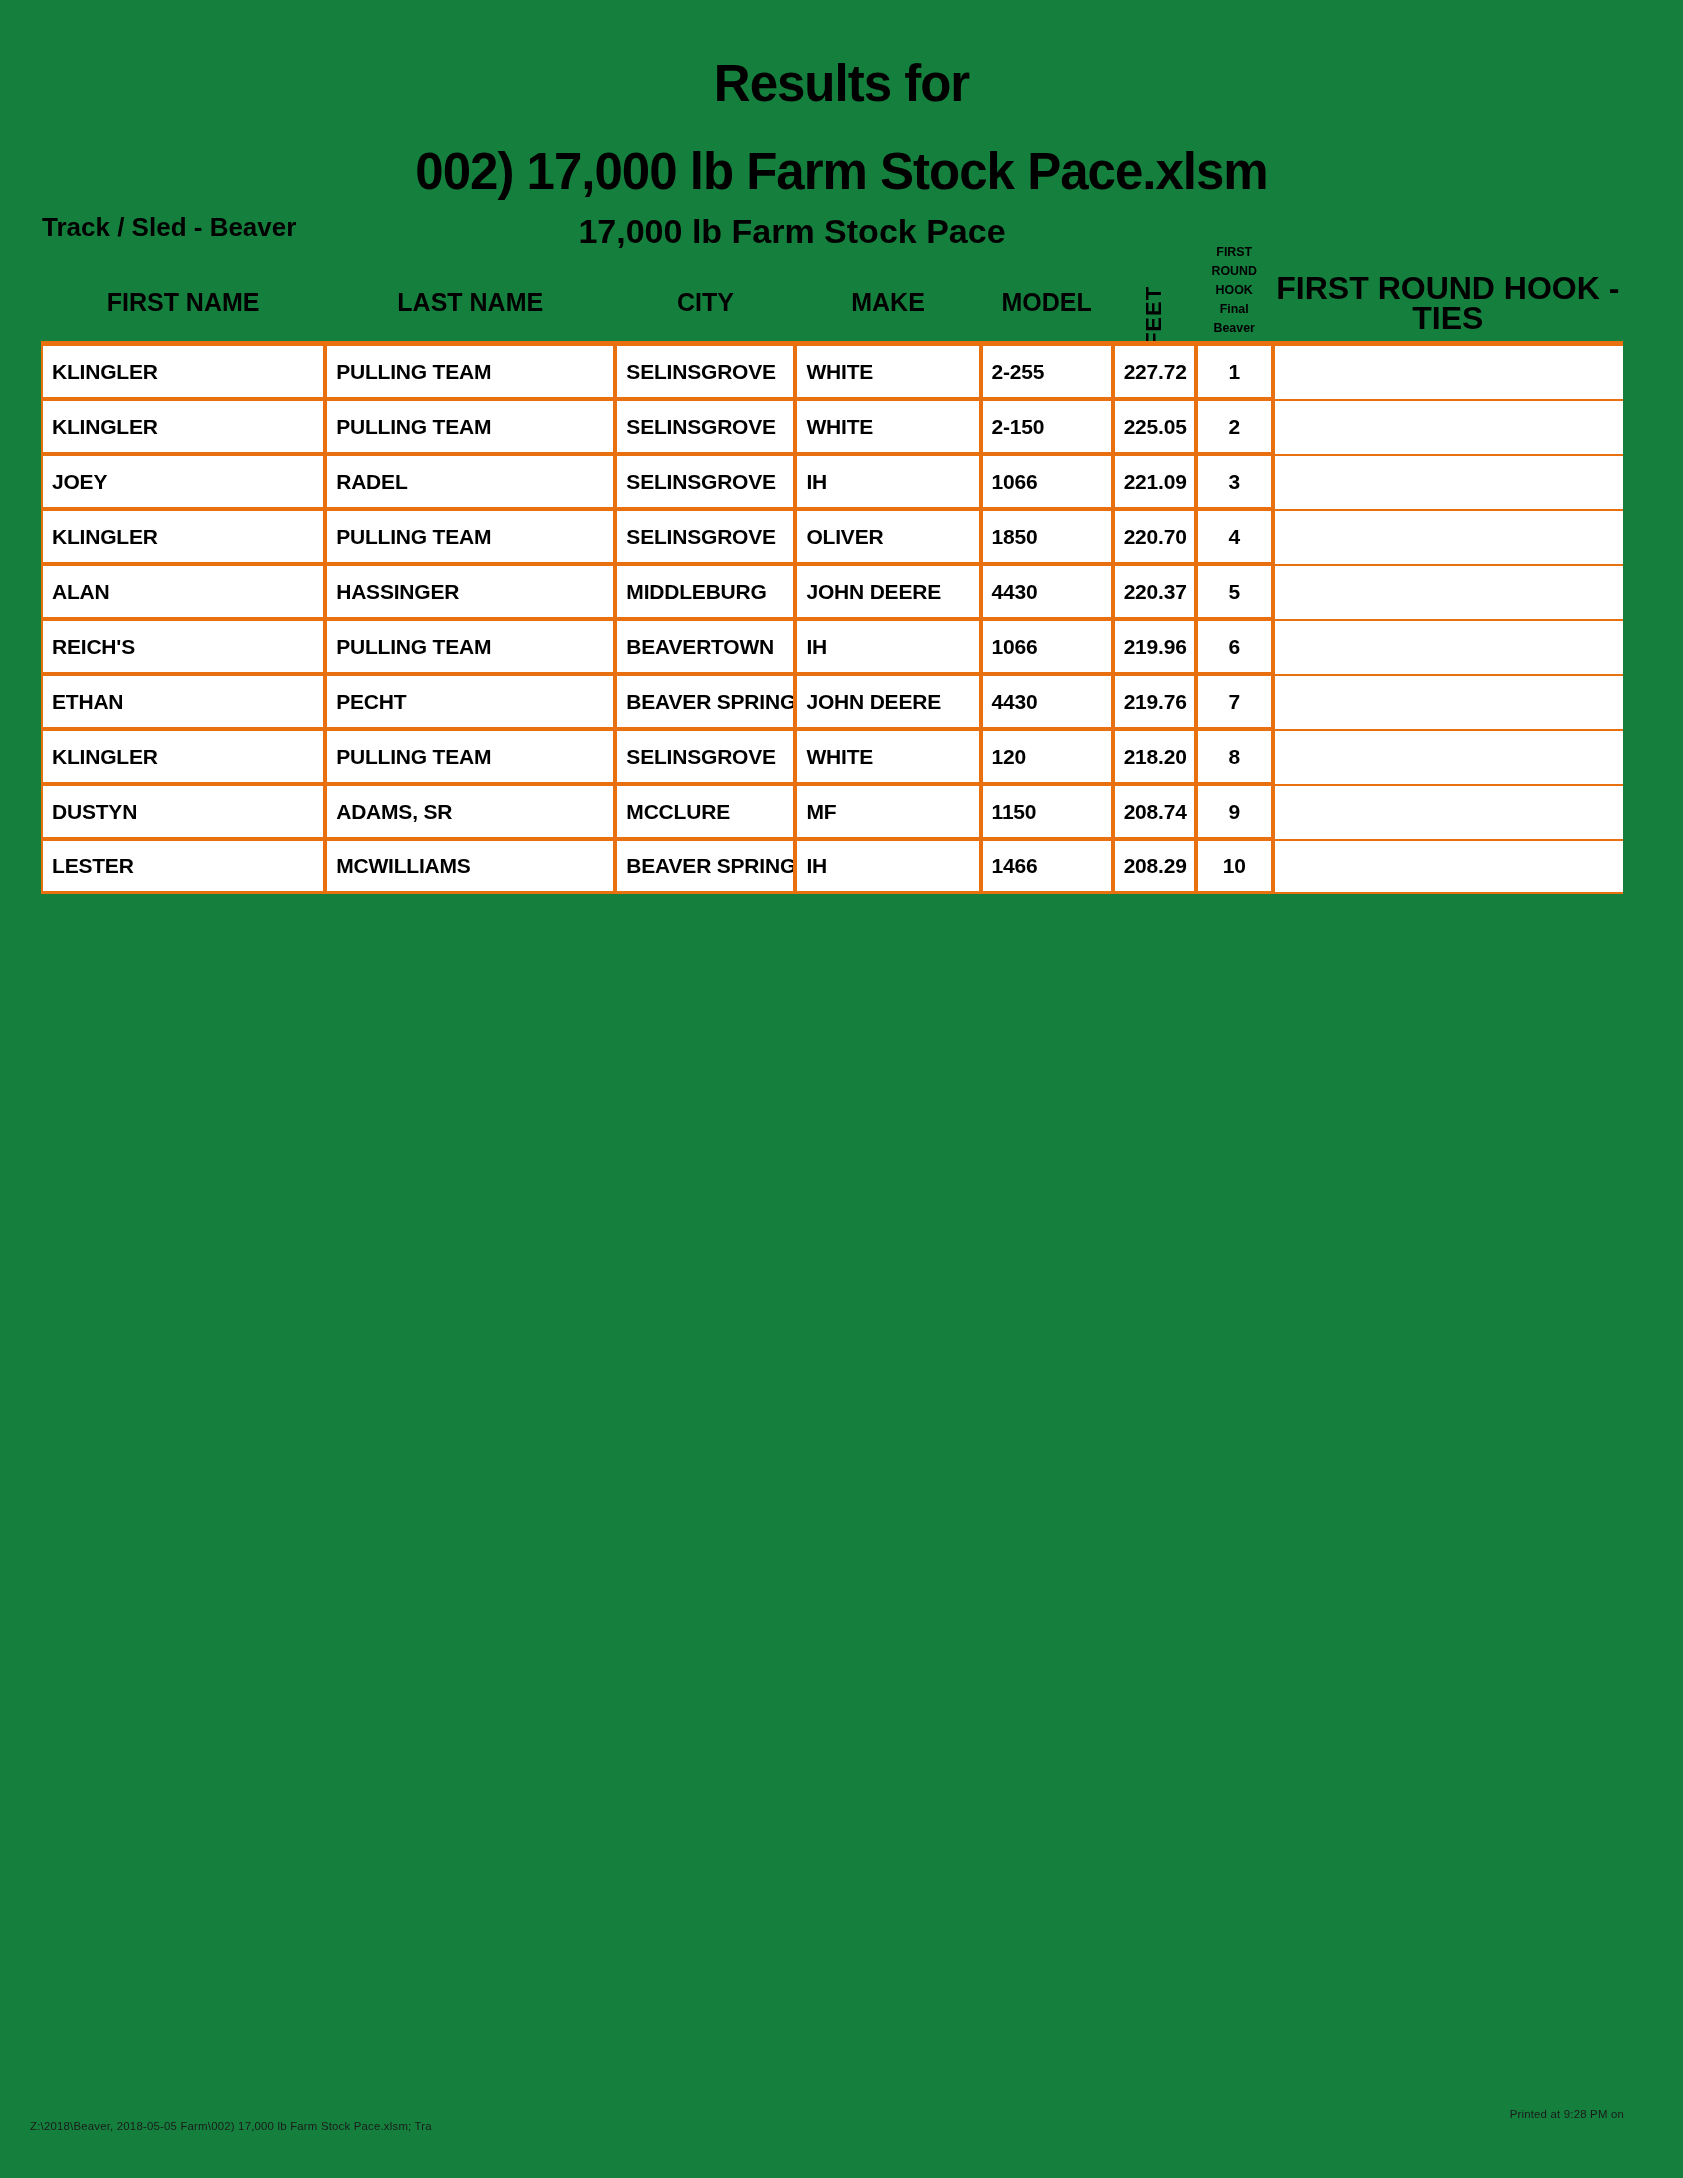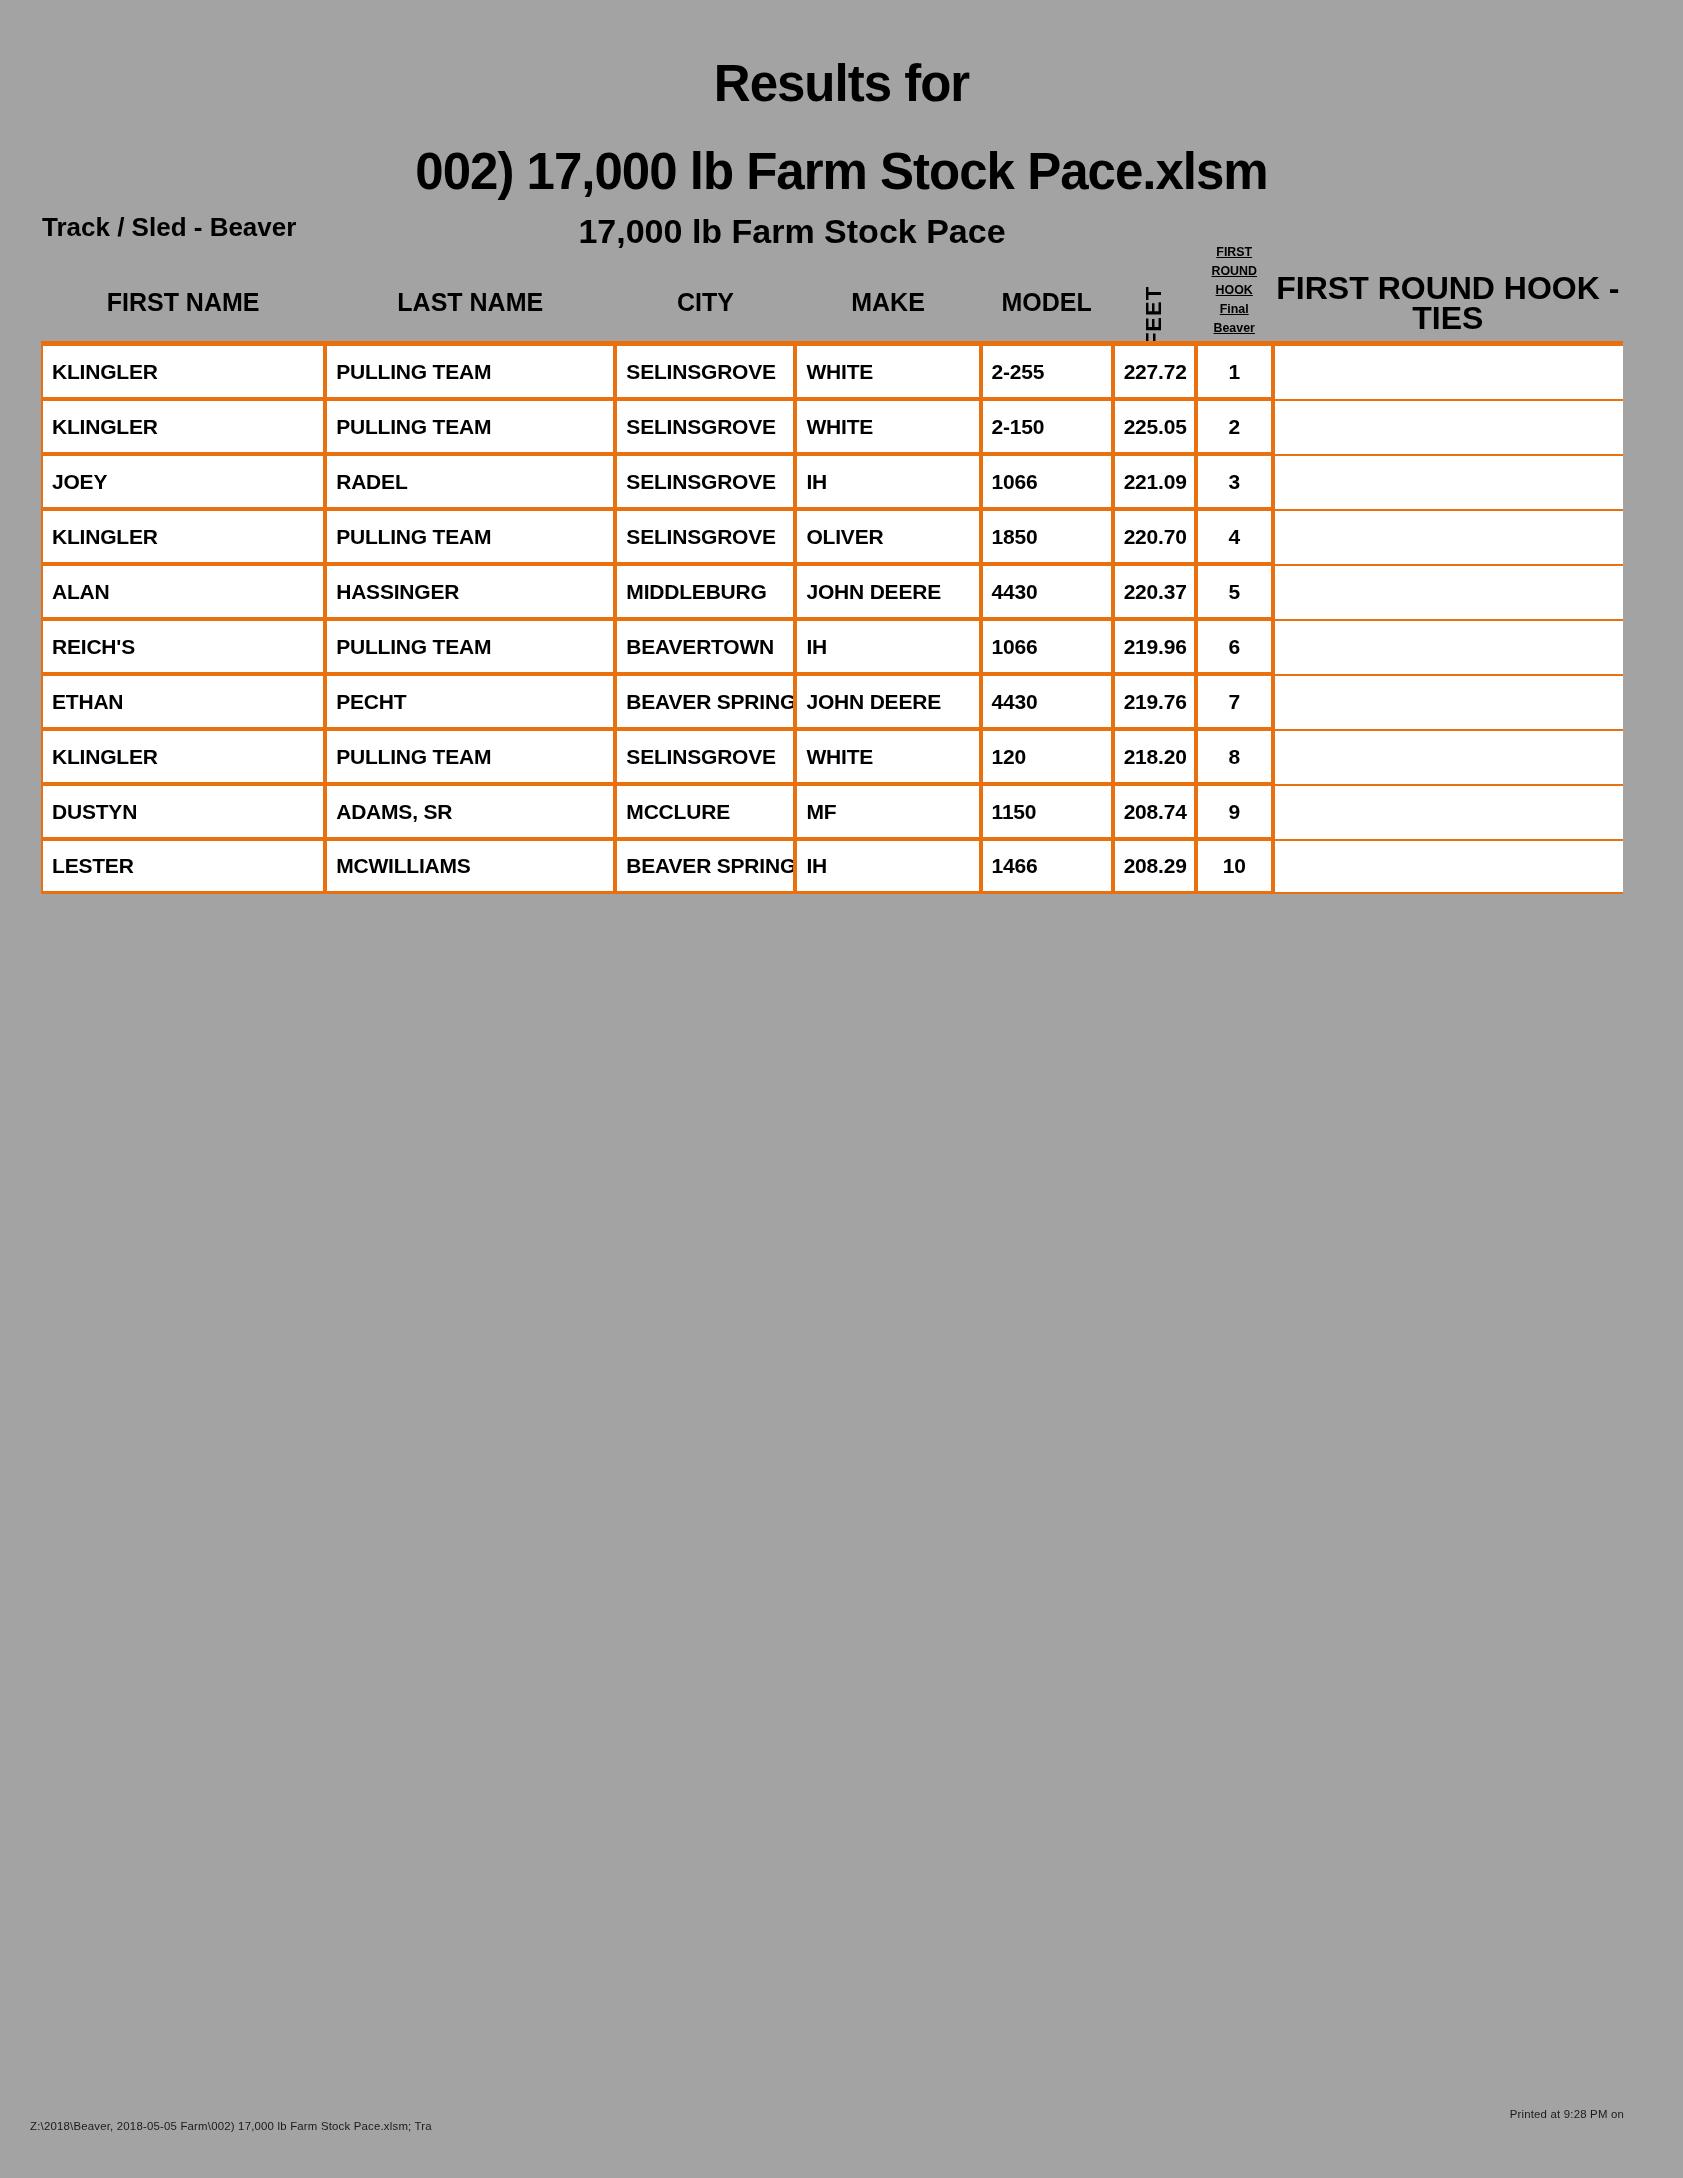--- a/index.html
+++ b/index.html
@@ -1,20 +1,20 @@
 <!DOCTYPE html>
 <html><head>
 <meta charset="utf-8">
 <style>
   html,body{margin:0;padding:0;background:#ffffff;}
   .page{
     position:relative;
     width:1683px;
     height:2178px;
-    background:#a3a3a3;
+    background:#15803d;
     font-family:"Liberation Sans","DejaVu Sans",sans-serif;
     color:#000000;
     overflow:hidden;
   }
   
   .title-line{
     position:absolute;
     left:0; width:100%;
     text-align:center;
     font-weight:bold;
@@ -71,21 +71,20 @@
     transform:rotate(-90deg) translateX(6px);
     transform-origin:center;
     font-size:22px;
     letter-spacing:1px;
   }
   th.h-placing{
     font-size:12.4px;
     line-height:19px;
     padding-bottom:3px;
     letter-spacing:0;
-    text-decoration:underline;
   }
   th.h-placing .ph-line{display:block;}
   th.h-ties{
     font-size:32px;
     line-height:30px;
     white-space:normal;
     padding-bottom:8px;
   }
   
   .results-table td{

